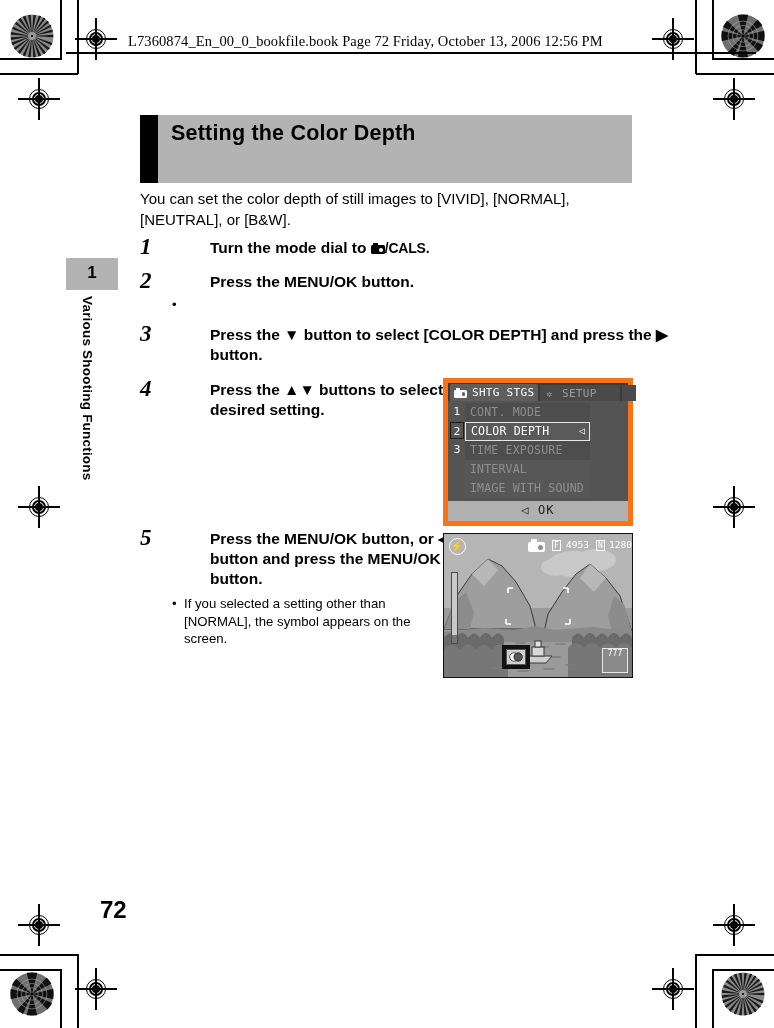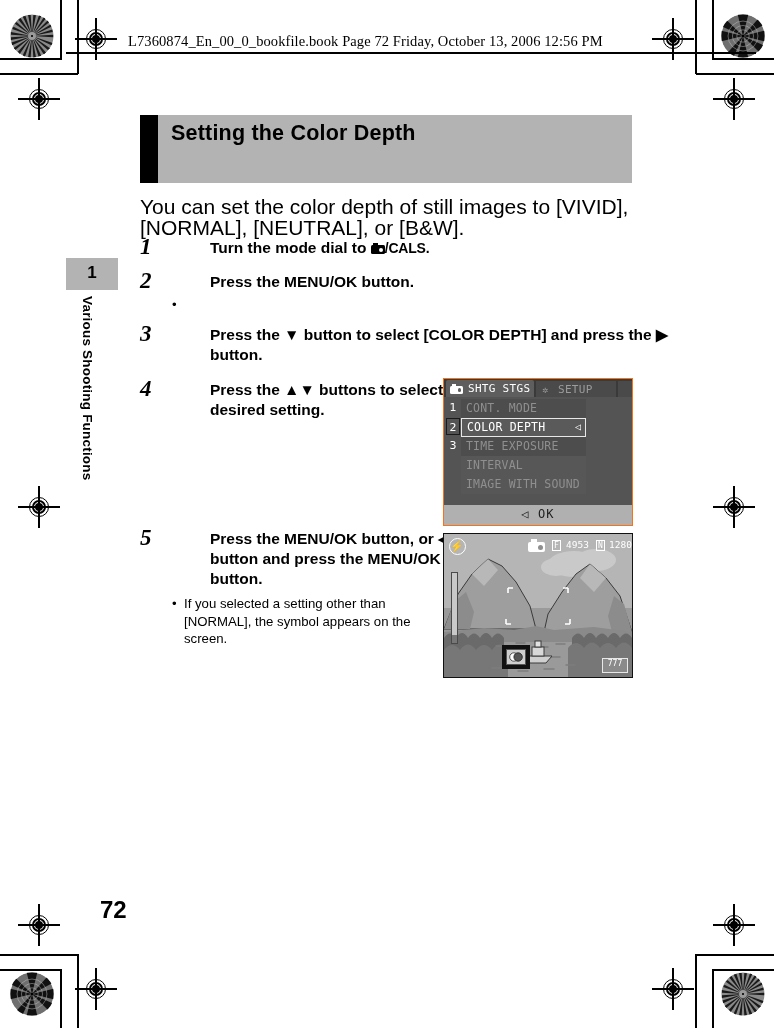--- a/index.html
+++ b/index.html
@@ -28,21 +28,21 @@
   
   .page{position:absolute;left:0;top:0;width:774px;height:1028px;}
 
   .titlebar{position:absolute;left:140px;top:115px;width:492px;height:68px;background:#b3b3b3;}
   .titlebar .bar{position:absolute;left:0;top:0;width:18px;height:68px;background:#000;}
   .titlebar .t1,.titlebar .t2{position:absolute;left:31px;font-weight:bold;font-size:21.5px;
      letter-spacing:.2px;color:#000;font-family:"Liberation Sans",sans-serif;}
   .titlebar .t1{top:6px;}
   .titlebar .t2{top:33px;}
 
-  .intro{position:absolute;left:140px;top:188px;width:500px;font-size:21px;line-height:21px;margin-top:8px;}
+  .intro{position:absolute;left:140px;top:188px;width:500px;font-size:15px;line-height:21px;}
 
   
   .step{position:absolute;left:140px;}
   .stepnum{position:absolute;left:0;top:-4px;font-weight:bold;font-style:italic;
      font-size:23px;font-family:"Liberation Serif",serif;}
   .steptxt{position:absolute;left:30px;top:0;font-weight:bold;font-size:15.5px;line-height:20px;margin-left:40px;}
   .bullet{position:absolute;left:44px;font-size:13.2px;line-height:17.5px;}
   .bullet .bd{position:absolute;left:-12px;top:0px;font-size:13.2px;}
   .camico{display:inline-block;width:14px;height:11px;position:relative;vertical-align:-1px;}
   .camico .body{position:absolute;left:0;top:2px;width:14px;height:9px;background:#000;border-radius:1.5px;}
@@ -55,21 +55,21 @@
   .sbtab span{position:absolute;left:0;top:5px;width:52px;text-align:center;
      font-weight:bold;font-size:17px;}
   .sbtext{position:absolute;left:66px;top:296px;width:52px;height:250px;}
   .sbtext span{display:block;writing-mode:vertical-rl;font-weight:bold;font-size:13.5px;
      letter-spacing:.2px;padding-left:14px;}
 
   .pagenum{position:absolute;left:100px;top:896px;font-weight:bold;font-size:24px;}
 
   
   .lcd{position:absolute;width:190px;height:148px;background:#545454;
-       border:1px solid #f97316;box-sizing:border-box;
+       border:5px solid #f97316;box-sizing:border-box;
        font-family:"DejaVu Sans Mono", monospace;}
   .lcd-top{position:absolute;left:0;top:0;width:100%;height:18px;background:#3a3a3a;}
   .tab-a{position:absolute;left:2px;top:1px;width:88px;height:17px;background:#5e5e5e;
      border-top-left-radius:2px;border-top-right-radius:2px;}
   .tab-a .lbl{position:absolute;left:22px;top:2px;font-size:11px;color:#fff;letter-spacing:.3px;}
   .tab-a .ci{position:absolute;left:4px;top:4px;width:13px;height:10px;}
   .tab-a .ci .b{position:absolute;left:0;top:2px;width:13px;height:8px;background:#fff;border-radius:1.5px;}
   .tab-a .ci .h{position:absolute;left:2px;top:0;width:4px;height:3px;background:#fff;}
   .tab-a .ci .l{position:absolute;left:7.5px;top:4px;width:3.5px;height:3.5px;background:#5e5e5e;border-radius:50%;}
   .tab-b{position:absolute;left:92px;top:2px;width:80px;height:16px;background:#4a4a4a;}
@@ -106,21 +106,21 @@
   .prev .water{position:absolute;left:0;bottom:0;width:100%;height:48%;background:#9a9a9a;}
   .badge{position:absolute;font-size:9.5px;color:#fff;font-family:"DejaVu Sans Mono",monospace;}
   .boxico{display:inline-block;border:1.2px solid #fff;padding:0 1px;font-size:8px;line-height:9px;}
   .zoombar{position:absolute;left:7px;top:38px;width:7px;height:72px;background:#c9c9c9;
      border:1px solid #4a4a4a;box-sizing:border-box;}
   .zoombar .fill{position:absolute;left:0;bottom:0;width:100%;height:8px;background:#777;}
   .symbox{position:absolute;left:58px;bottom:8px;width:28px;height:24px;background:#111;
      border:2px solid #111;box-sizing:border-box;}
   .symbox .inner{position:absolute;left:2px;top:2px;right:2px;bottom:2px;background:#cfcfcf;
      border:1px solid #555;box-sizing:border-box;}
-  .cardico{position:absolute;right:4px;bottom:4px;width:26px;height:15px;
+  .cardico{position:absolute;right:4px;bottom:4px;width:26px;height:25px;
      border:1.5px solid #e8e8e8;box-sizing:border-box;background:#8a8a8a;
      font-size:8px;color:#fff;text-align:center;line-height:10px;font-family:"DejaVu Sans Mono",monospace;}
   .flashico{position:absolute;left:5px;top:4px;width:17px;height:17px;border:1.5px solid #fff;
      border-radius:50%;box-sizing:border-box;color:#fff;font-size:11px;text-align:center;line-height:14px;}
   .camtop{position:absolute;left:84px;top:5px;width:17px;height:13px;}
   .camtop .b{position:absolute;left:0;top:3px;width:17px;height:10px;background:#fff;border-radius:2px;}
   .camtop .h{position:absolute;left:3px;top:0;width:6px;height:4px;background:#fff;}
   .camtop .l{position:absolute;left:10px;top:5.5px;width:5px;height:5px;background:#8f8f8f;border-radius:50%;}
 </style>
 </head>

